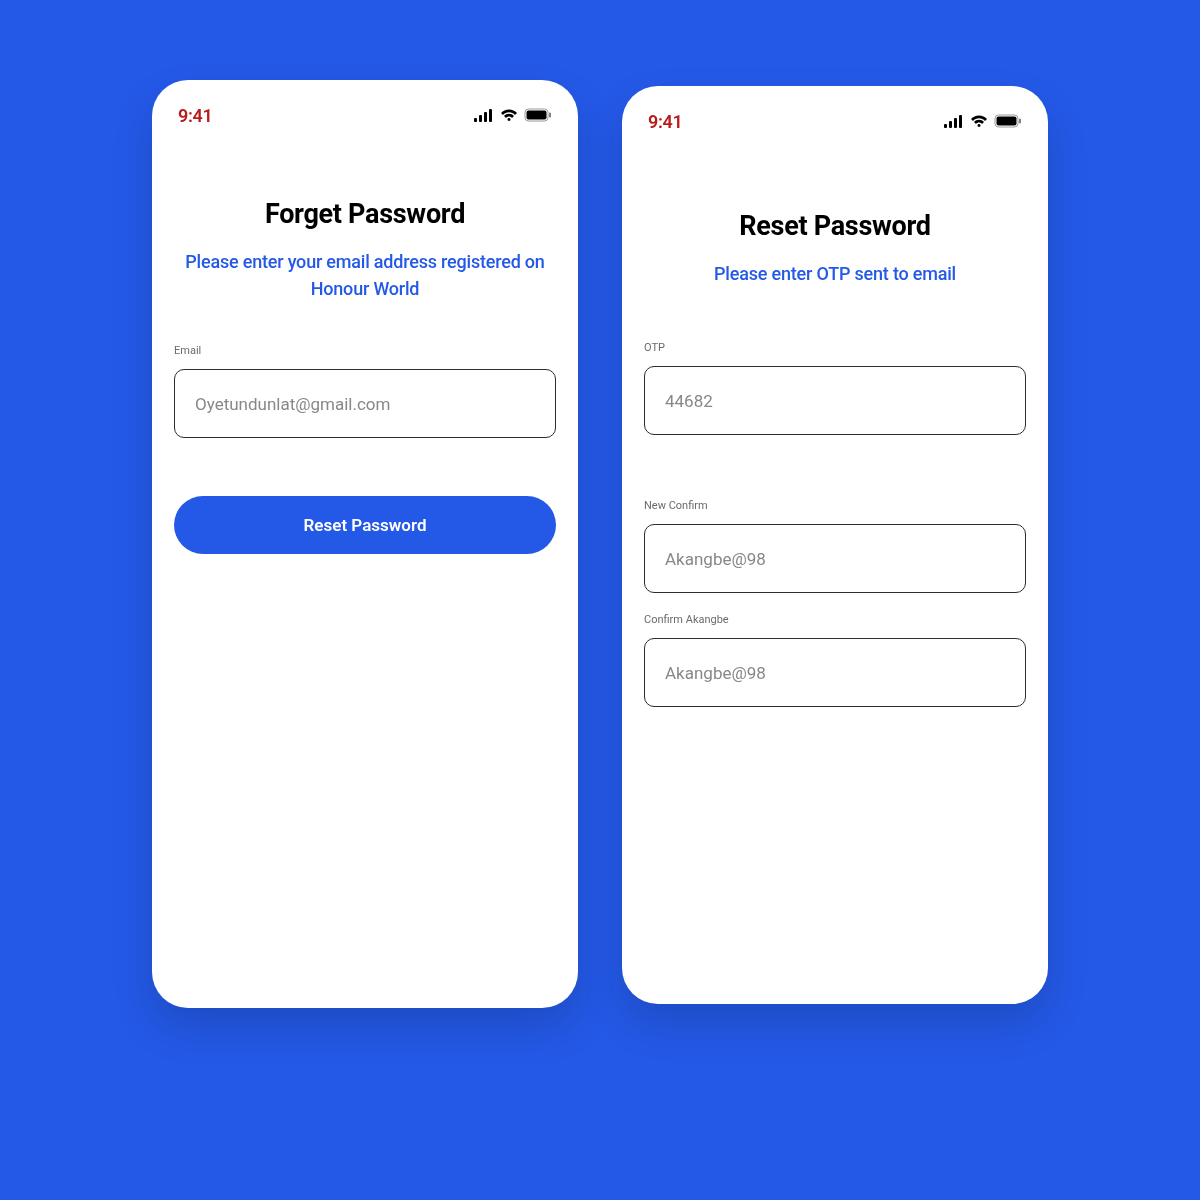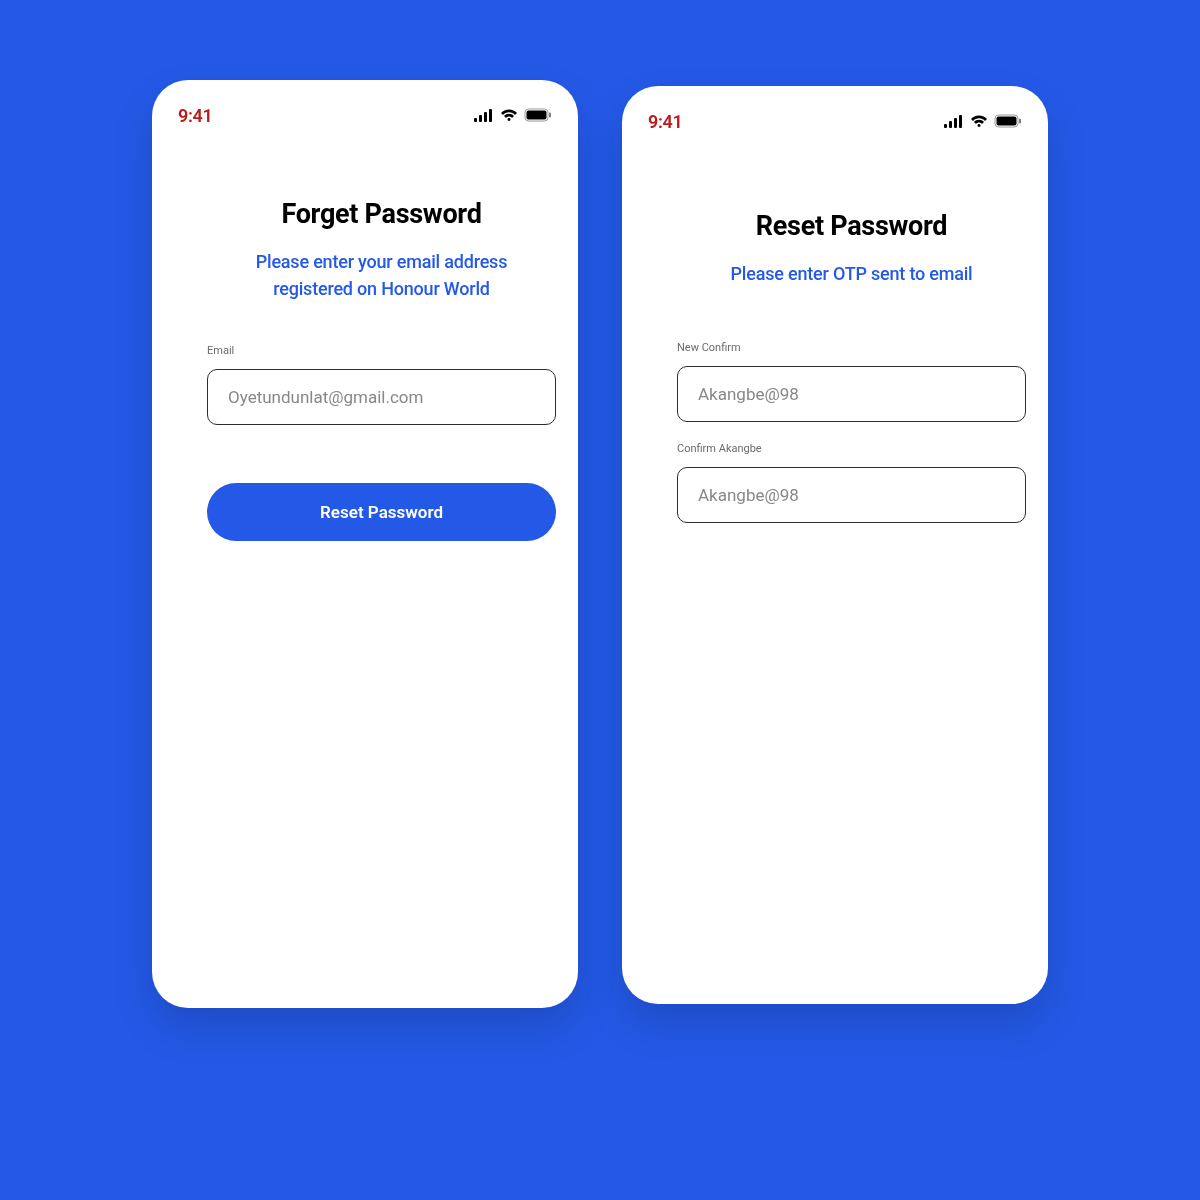--- a/index.html
+++ b/index.html
@@ -48,21 +48,20 @@
       display: flex;
       align-items: center;
       gap: 6px;
     }
     .signal-icon svg, .wifi-icon svg, .battery-icon svg {
       display: block;
     }
     .content {
       padding: 0 0px;
       margin-top: 72px;
-      margin-left: 33px;
     }
     .content-2 {
       margin-top: 78px;
     }
     .title {
       font-size: 27px;
       font-weight: 700;
       color: #000;
       text-align: center;
       letter-spacing: -0.3px;
@@ -85,21 +84,21 @@
     }
     .field-label {
       font-size: 11px;
       color: #6b6b6b;
       font-weight: 400;
       margin-bottom: 12px;
       display: block;
     }
     .text-input {
       width: 100%;
-      height: 56px;
+      height: 69px;
       border: 1.5px solid #2d2d2d;
       border-radius: 10px;
       padding: 0 20px;
       font-size: 17px;
       color: #888;
       font-family: inherit;
       outline: none;
       background: #fff;
     }
     .text-input::placeholder {
@@ -204,20 +203,24 @@
           </svg>
       </span>
     </div>
   </div>
 
   <div class="content content-2">
     <h1 class="title">Reset Password</h1>
     <p class="subtitle">Please enter OTP sent to email</p>
 
     <div class="field-group-2">
+      <div class="field-block">
+        <label class="field-label">OTP</label>
+        <input type="text" class="text-input" placeholder="44682" style="">
+      </div>
 
       <div class="field-block gap-large">
         <label class="field-label">New Confirm</label>
         <input type="text" class="text-input" placeholder="Akangbe@98" style="">
       </div>
 
       <div class="field-block" style="margin-top:20px">
         <label class="field-label">Confirm  Akangbe</label>
         <input type="text" class="text-input" placeholder="Akangbe@98" style="">
       </div>

